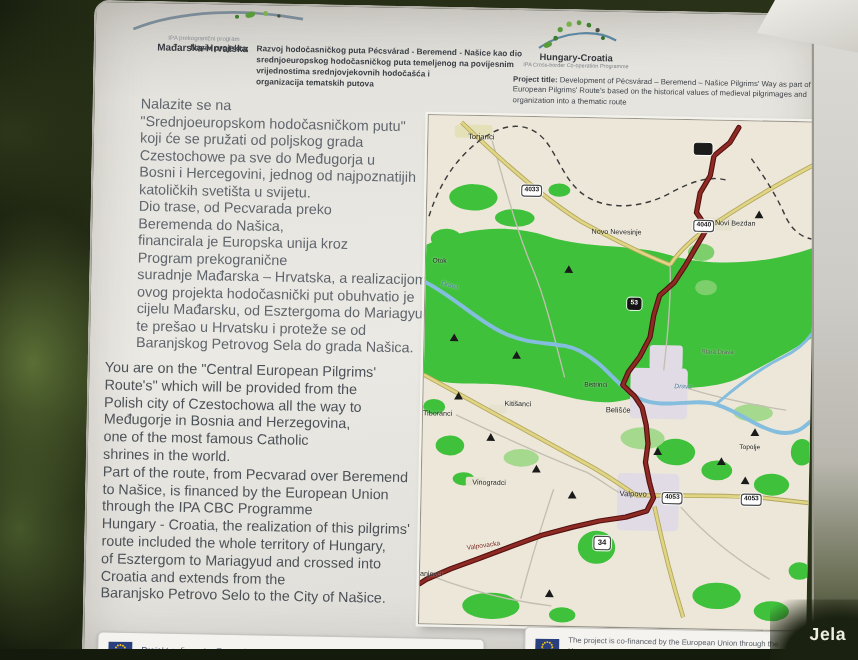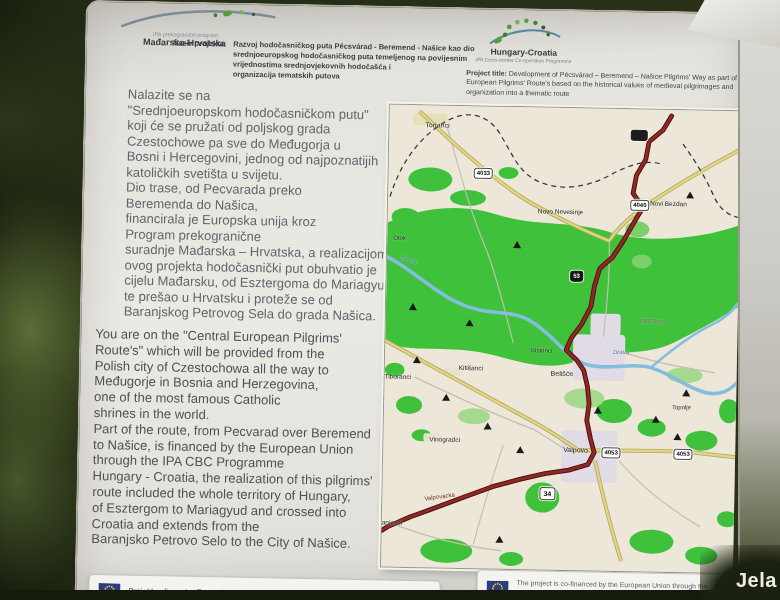--- a/index.html
+++ b/index.html
@@ -15,21 +15,21 @@
   }
   .frame-right{position:absolute;right:0;top:0;width:40px;height:600px;z-index:2;
     background:linear-gradient(180deg,#dddbd6 0%,#cdcbc6 45%,#b9b7ae 70%,#6a6f55 88%,#2e3520 100%);
     border-left:2px solid #9a988f;}
   .frame-corner{position:absolute;left:688px;top:0;width:92px;height:48px;z-index:3;
     background:linear-gradient(160deg,#efede8,#cfcdc6);
     clip-path:polygon(18% 0,100% 0,100% 100%,0 62%);}
   .foliage-bottom{position:absolute;left:0;bottom:0;width:750px;height:10px;background:#141a0c;z-index:4;}
   .foliage-corner{position:absolute;left:700px;top:545px;width:80px;height:55px;z-index:5;
     background:radial-gradient(90px 60px at 80% 90%,#1b2110 55%,rgba(27,33,16,0) 100%);}
-  .watermark{position:absolute;left:736px;top:569px;z-index:6;color:#eeeee2;font-size:20px;font-weight:600;letter-spacing:.5px;}
+  .watermark{position:absolute;left:736px;top:569px;z-index:6;color:#eeeee2;font-size:16px;font-weight:600;letter-spacing:.5px;}
 
   .panel{position:absolute;left:80px;top:6px;width:656px;height:590px;z-index:1;
     transform:rotate(1.1deg);
     background:linear-gradient(175deg,#cfcdc8 0%,#e5e3de 14%,#ebe9e4 50%,#e2e0db 86%,#d6d4cf 100%);
     border-radius:14px 6px 0 0;
     border-top:2px solid #b2afa9;border-left:2px solid #b2afa9;
     box-shadow:inset 0 0 46px rgba(110,105,95,.28);
     overflow:hidden;}
 
   

